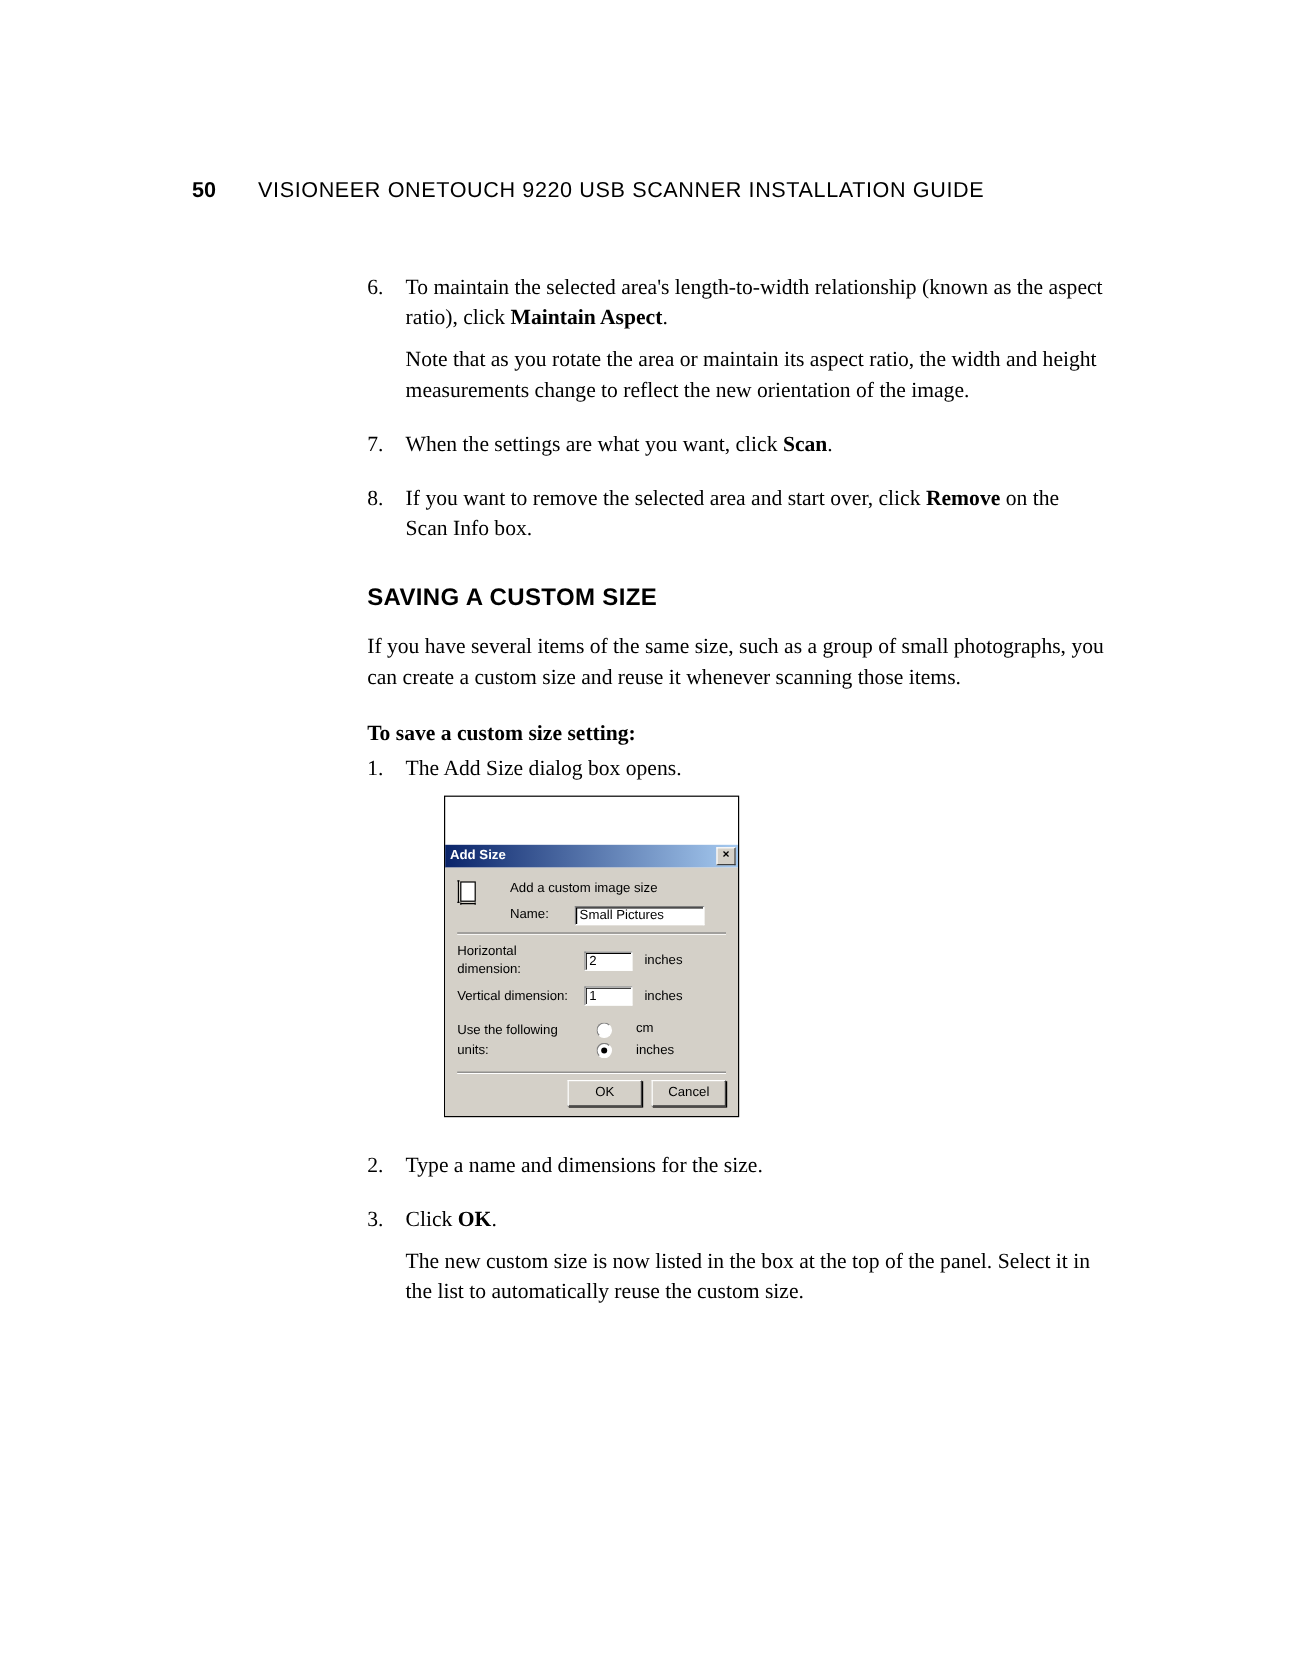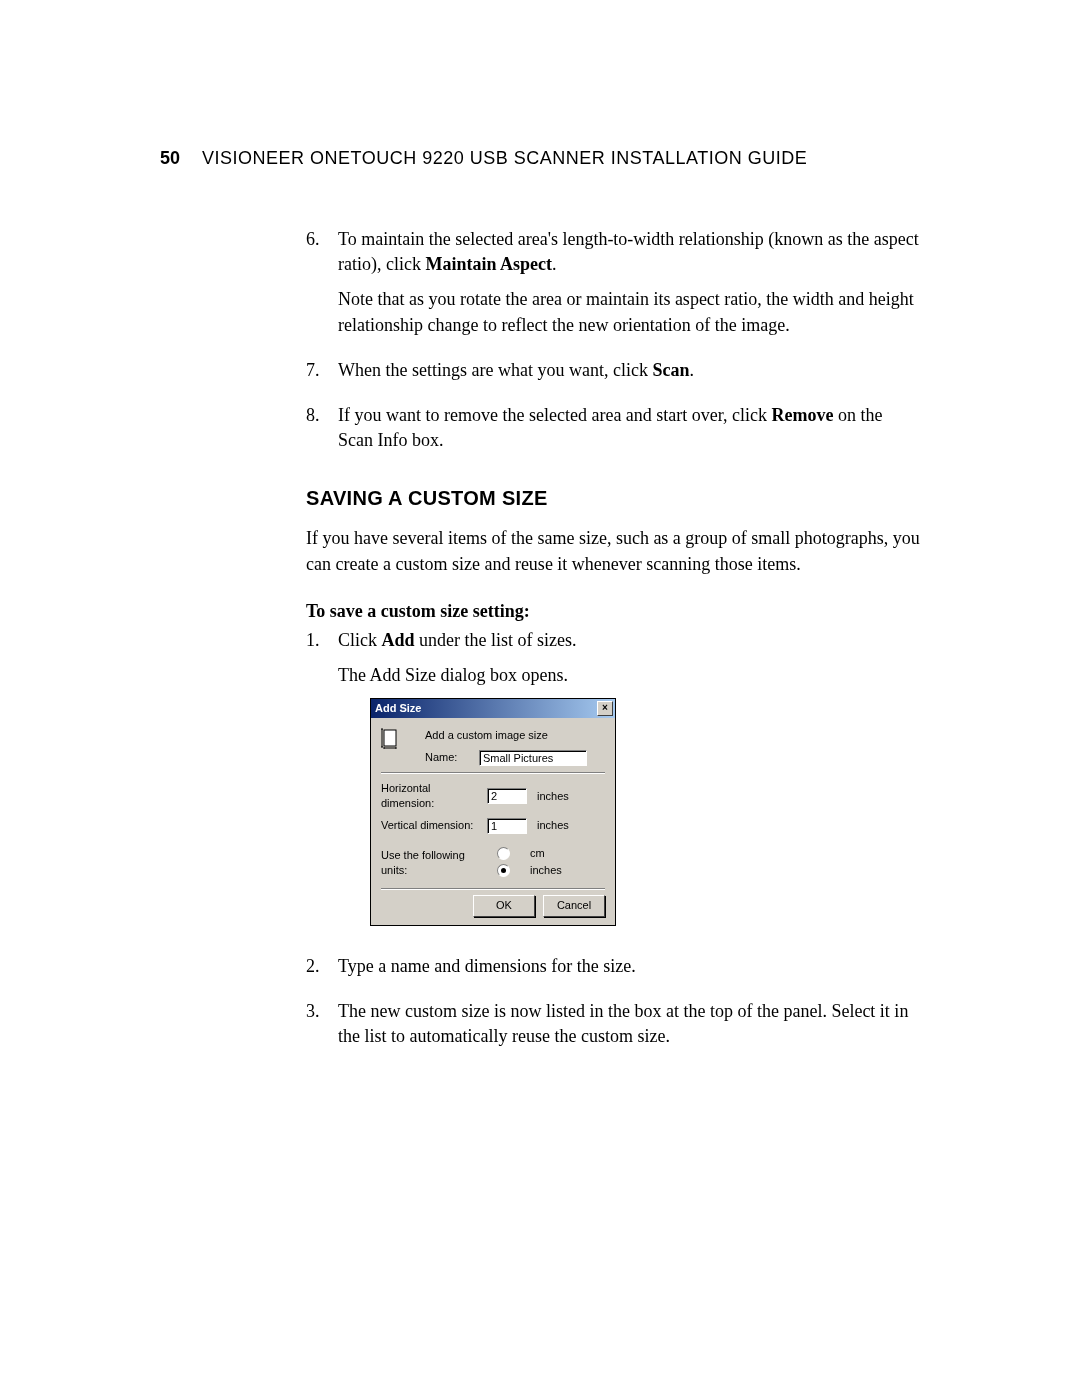--- a/index.html
+++ b/index.html
@@ -10,21 +10,21 @@
   color: #000;
   width: 1080px;
 }
 .page {
   padding: 148px 160px 80px 160px;
   box-sizing: border-box;
 }
 .header-line {
   display: flex;
   align-items: baseline;
-  gap: 22px;
+  gap: 35px;
   font-family: Arial, Helvetica, sans-serif;
   margin-bottom: 58px;
 }
 .page-number {
   font-weight: bold;
   font-size: 18px;
 }
 .header-text {
   font-size: 18px;
   letter-spacing: 0.5px;
@@ -81,20 +81,21 @@
 }
 .dialog-title {
   background: linear-gradient(90deg, #0a246a 0%, #a6caf0 100%);
   color: #fff;
   font-weight: bold;
   padding: 2px 2px 2px 4px;
   display: flex;
   justify-content: space-between;
   align-items: center;
   font-size: 11px;
+  margin-top: 40px;
 }
 .dialog-close {
   background: #d4d0c8;
   border: 1px solid #fff;
   border-right-color: #404040;
   border-bottom-color: #404040;
   width: 14px;
   height: 13px;
   font-size: 10px;
   line-height: 11px;
@@ -198,21 +199,21 @@
     <span class="page-number">50</span>
     <span class="header-text">VISIONEER ONETOUCH 9220 USB SCANNER INSTALLATION GUIDE</span>
   </div>
 
   <div class="content">
     <ol class="numbered">
       <li>
         <span class="num">6.</span>
         <div class="li-body">
           <p><span>To maintain the selected area's length-to-width relationship (known as the aspect ratio), click </span><b>Maintain Aspect</b><span>.</span></p>
-          <p>Note that as you rotate the area or maintain its aspect ratio, the width and height relationship change to reflect the new orientation of the image.</p>
+          <p>Note that as you rotate the area or maintain its aspect ratio, the width and height measurements change to reflect the new orientation of the image.</p>
         </div>
       </li>
       <li>
         <span class="num">7.</span>
         <div class="li-body">
           <p><span>When the settings are what you want, click </span><b>Scan</b><span>.</span></p>
         </div>
       </li>
       <li>
         <span class="num">8.</span>
@@ -225,21 +226,20 @@
     <div class="section-heading">SAVING A CUSTOM SIZE</div>
 
     <p class="body-para">If you have several items of the same size, such as a group of small photographs, you can create a custom size and reuse it whenever scanning those items.</p>
 
     <p class="sub-bold">To save a custom size setting:</p>
 
     <ol class="numbered">
       <li>
         <span class="num">1.</span>
         <div class="li-body">
-          <p><span>Click </span><b>Add</b><span> under the list of sizes.</span></p>
           <p>The Add Size dialog box opens.</p>
 
           <div class="dialog-wrap">
             <div class="dialog-title">
               <span>Add Size</span>
               <div class="dialog-close">×</div>
             </div>
             <div class="dialog-body">
               <div class="dialog-top">
                 <div class="dialog-icon">
@@ -296,18 +296,19 @@
       </li>
       <li>
         <span class="num">2.</span>
         <div class="li-body">
           <p>Type a name and dimensions for the size.</p>
         </div>
       </li>
       <li>
         <span class="num">3.</span>
         <div class="li-body">
+          <p><span>Click </span><b>OK</b><span>.</span></p>
           <p>The new custom size is now listed in the box at the top of the panel. Select it in the list to automatically reuse the custom size.</p>
         </div>
       </li>
     </ol>
   </div>
 </div>
 
 </body></html>

